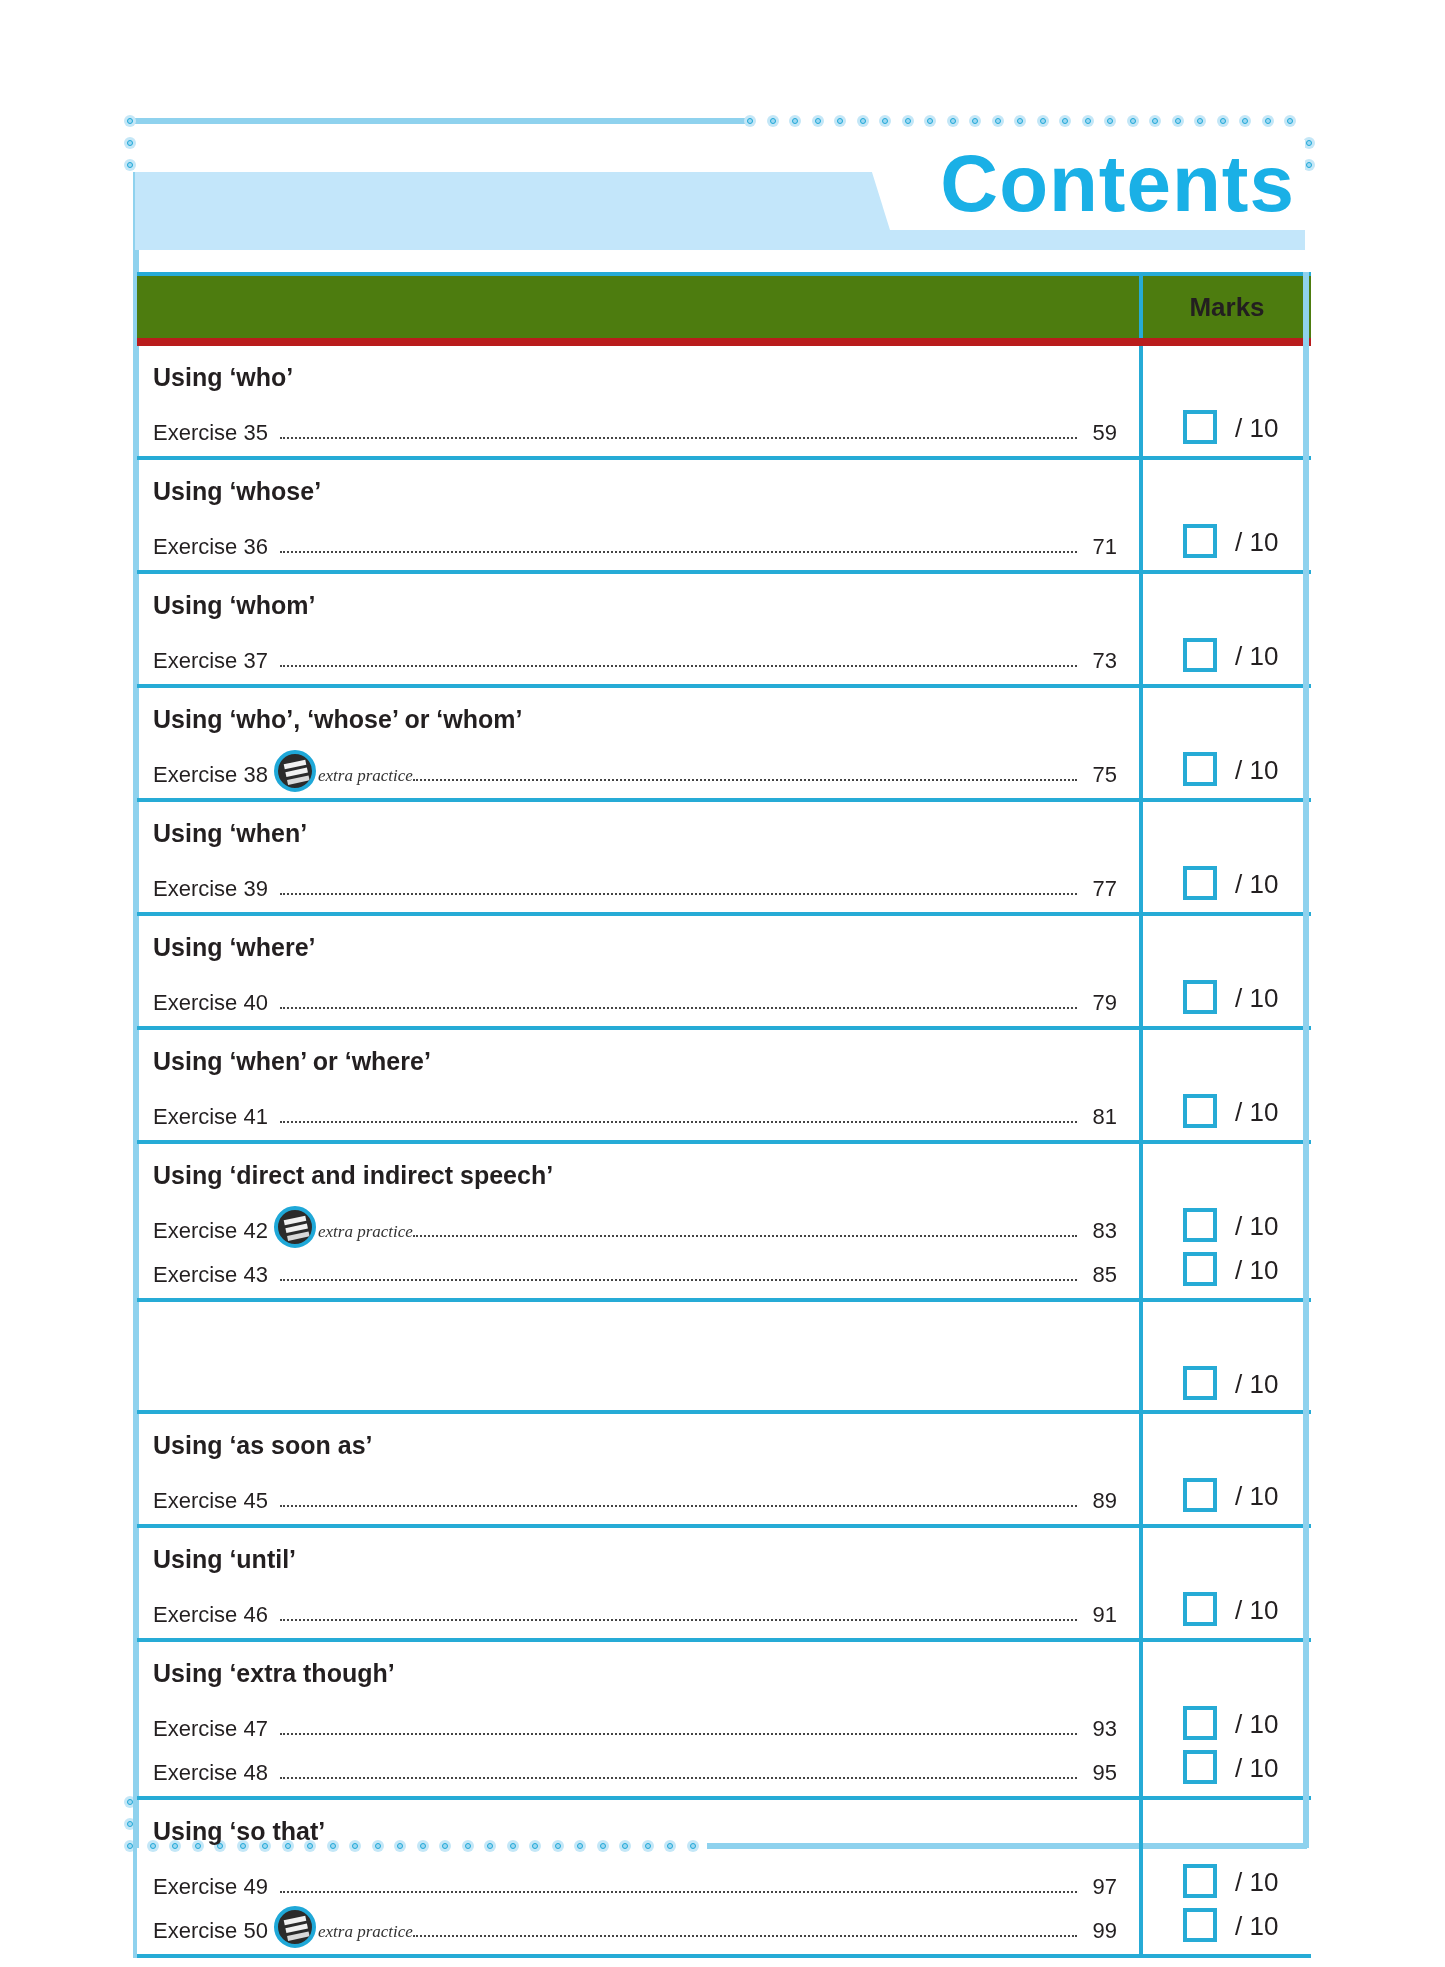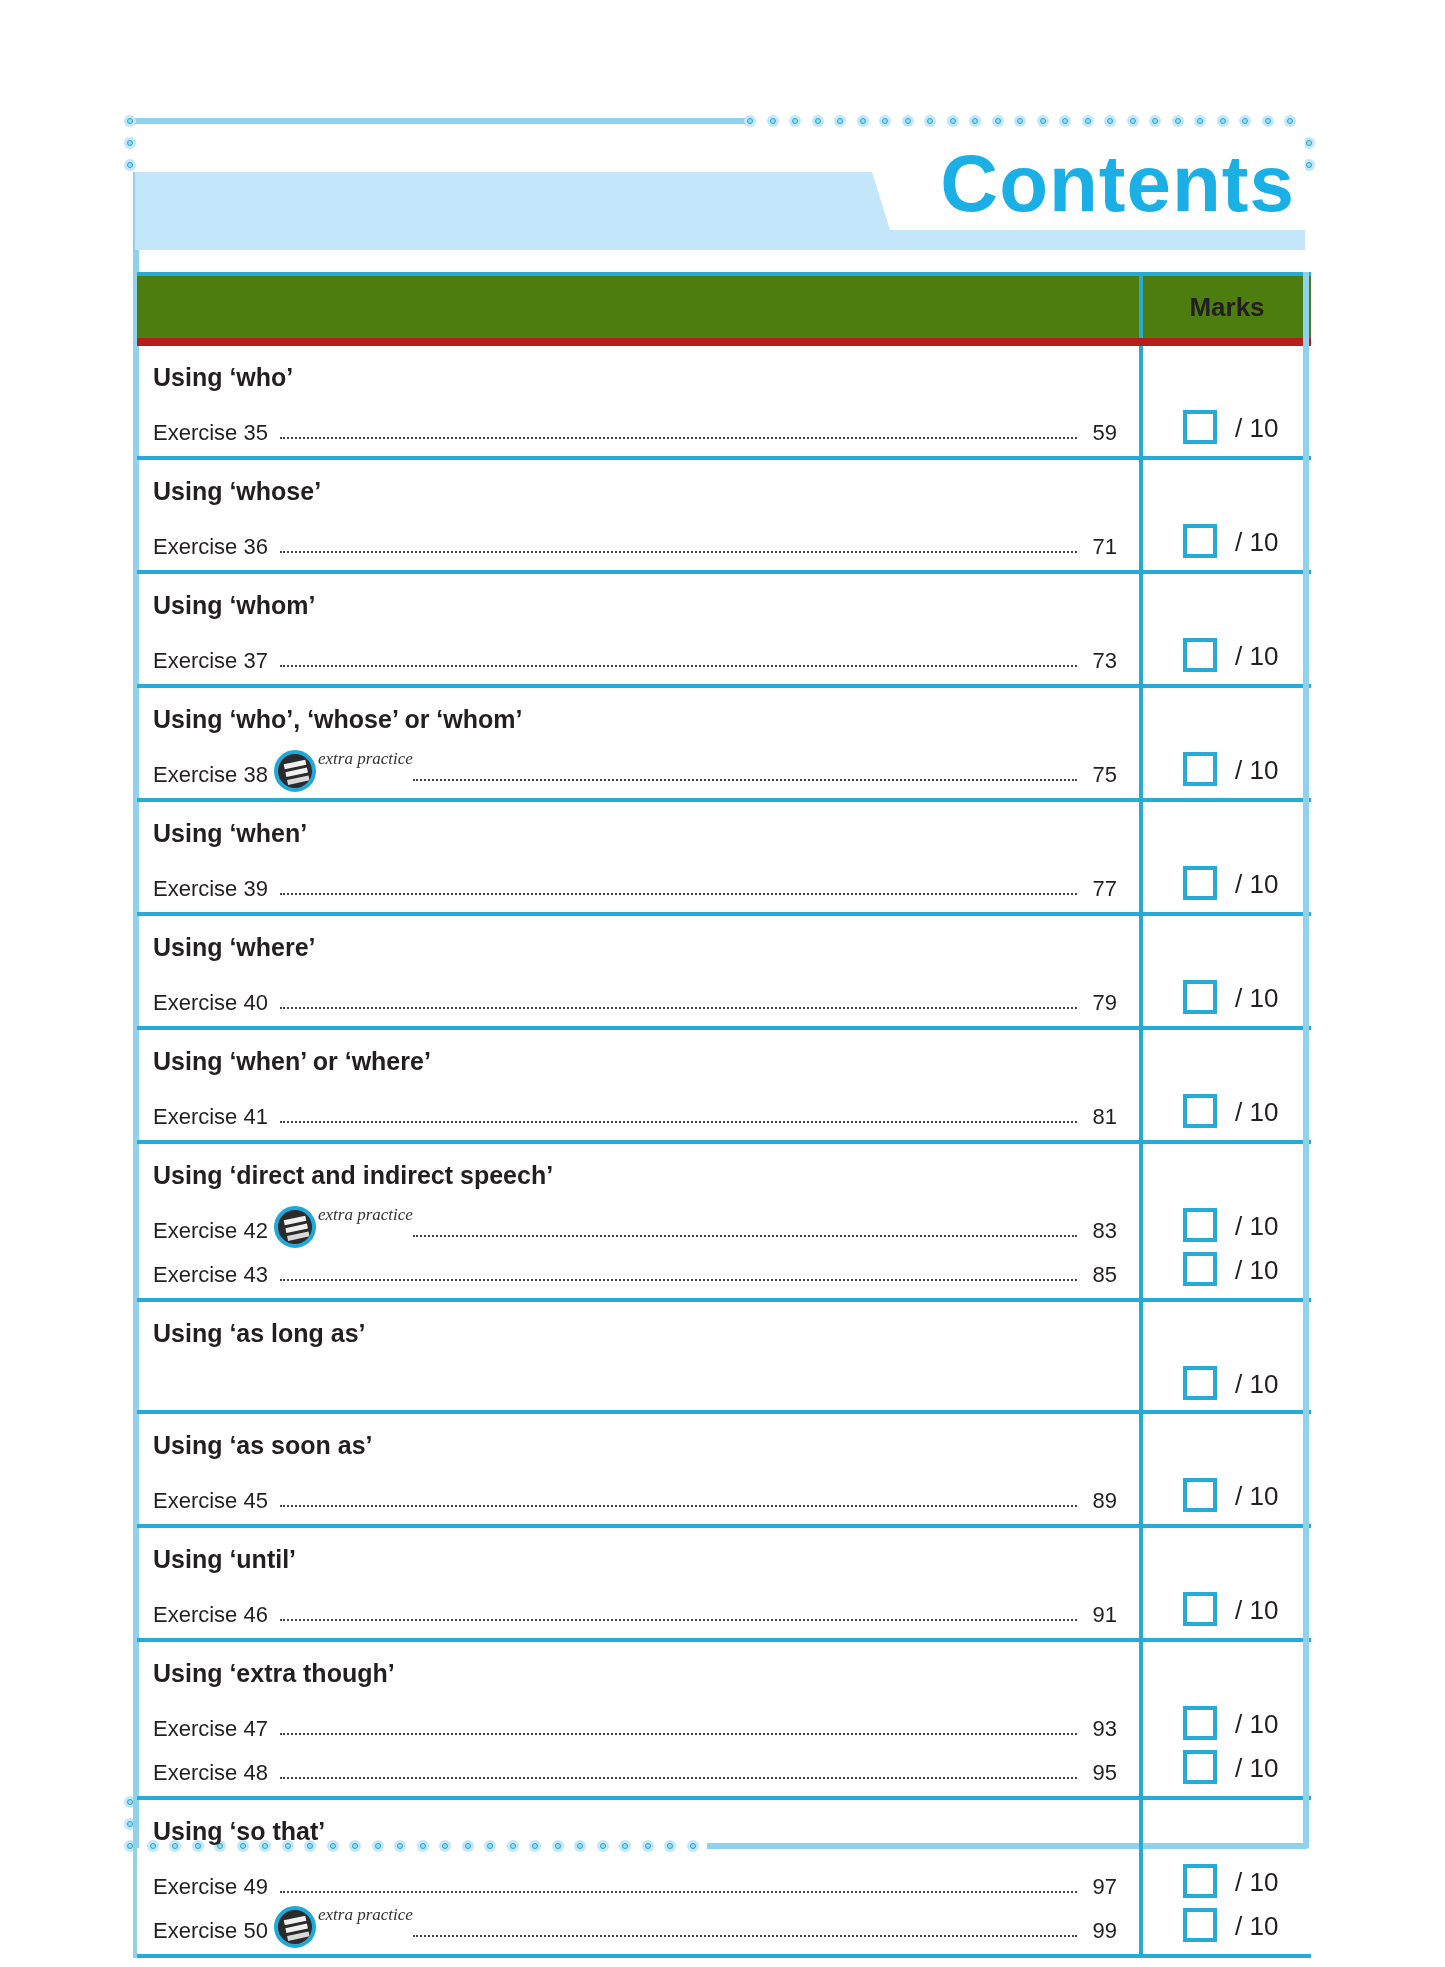--- a/index.html
+++ b/index.html
@@ -55,21 +55,21 @@
     width: 42px; height: 42px; border-radius: 50%; border: 4px solid #1fa8d8; background: #2b2b2b;
     box-sizing: border-box; margin: 0 2px 0 6px; flex: none; position: relative; top: 4px;
     overflow: hidden;
   }
   .badge::before {
     content: ""; position: absolute; left: 6px; top: 8px; width: 22px; height: 5px; background: #f1f1f1;
     box-shadow: 0 8px 0 #f1f1f1, 0 16px 0 #d8d8d8; transform: rotate(-12deg);
   }
   .extra {
     font-family: "Liberation Serif", "DejaVu Serif", serif; font-style: italic; font-size: 17px;
-    color: #333; align-self: flex-start; margin-top: 5px; white-space: nowrap;
+    color: #333; align-self: flex-start; margin-top: 22px; white-space: nowrap;
   }
   .leader {
     flex: 1; border-bottom: 2px dotted #444; margin: 0 10px 7px 12px; height: 1px;
   }
   .badge + .extra + .leader { margin-left: 0; }
   .page { width: 30px; text-align: right; }
   .mark-row { display: flex; align-items: flex-end; height: 44px; padding-left: 40px; gap: 14px; }
   .box {
     width: 34px; height: 34px; border: 4px solid #26abd6; box-sizing: border-box; flex: none;
   }
@@ -291,21 +291,20 @@
             <span class="out">/ 10</span>
           </div>
           <div class="mark-row">
             <span class="box"></span>
             <span class="out">/ 10</span>
           </div>
         </div>
       </div>
       <div class="section">
         <div class="left">
-          <div class="heading">Using ‘as long as’</div>
         </div>
         <div class="right">
           <div class="mark-row">
             <span class="box"></span>
             <span class="out">/ 10</span>
           </div>
         </div>
       </div>
       <div class="section">
         <div class="left">

